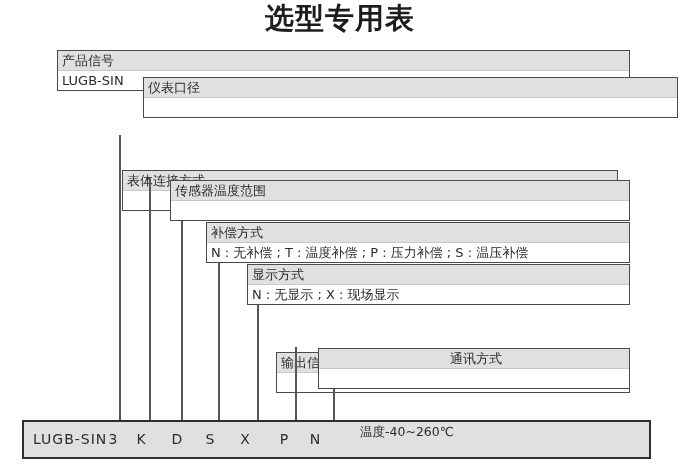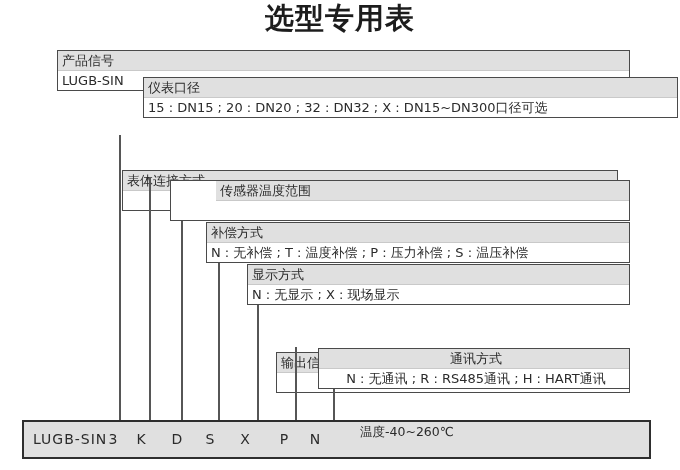--- a/index.html
+++ b/index.html
@@ -19,21 +19,21 @@
     display:block;height:19px;line-height:19px;background:#e0e0e0;
     border-bottom:1px solid #c9c9c9;padding-left:4px;font-size:13px;white-space:nowrap;overflow:hidden;
   }
   .mbox .bd{
     display:block;height:19px;line-height:19px;background:#fff;
     padding-left:4px;font-size:13px;white-space:nowrap;overflow:hidden;
   }
   .b1{left:57px;top:50px;width:573px;}
   .b2{left:95px;top:77px;width:535px;margin-left:48px;}
   .b3{left:122px;top:137px;width:496px;margin-top:33px;}
-  .b4{left:170px;top:180px;width:460px;padding-left:45px;}
+  .b4{left:170px;top:180px;width:460px;}
   .b5{left:206px;top:222px;width:424px;}
   .b6{left:247px;top:264px;width:383px;}
   .b7{left:276px;top:306px;width:354px;margin-top:46px;}
   .b8{left:318px;top:348px;width:312px;text-align:center;}
   
   .cline{position:absolute;width:2px;background:#565656;}
   .l1{left:119px;top:135px;height:286px;}
   .l2{left:149px;top:178px;height:243px;}
   .l3{left:181px;top:221px;height:200px;}
   .l4{left:218px;top:263px;height:158px;}
@@ -64,21 +64,20 @@
 
   <div class="page-title">选型专用表</div>
 
   <div class="mbox b1">
     <span class="hd">产品信号</span>
     <span class="bd">LUGB-SIN</span>
   </div>
 
   <div class="mbox b2">
     <span class="hd">仪表口径</span>
-    <span class="bd">15 : DN15 ; 20 : DN20 ; 32 : DN32 ; X : DN15~DN300口径可选</span>
   </div>
 
   <div class="mbox b3">
     <span class="hd">表体连接方式</span>
   </div>
 
   <div class="mbox b4">
     <span class="hd">传感器温度范围</span>
   </div>
 
@@ -91,21 +90,20 @@
     <span class="hd">显示方式</span>
     <span class="bd">N : 无显示 ; X : 现场显示</span>
   </div>
 
   <div class="mbox b7">
     <span class="hd">输出信号</span>
   </div>
 
   <div class="mbox b8">
     <span class="hd">通讯方式</span>
-    <span class="bd">N : 无通讯 ; R : RS485通讯 ; H : HART通讯</span>
   </div>
 
   <div class="cline l1"></div>
   <div class="cline l2"></div>
   <div class="cline l3"></div>
   <div class="cline l4"></div>
   <div class="cline l5"></div>
   <div class="cline l6"></div>
   <div class="cline l7"></div>
 

